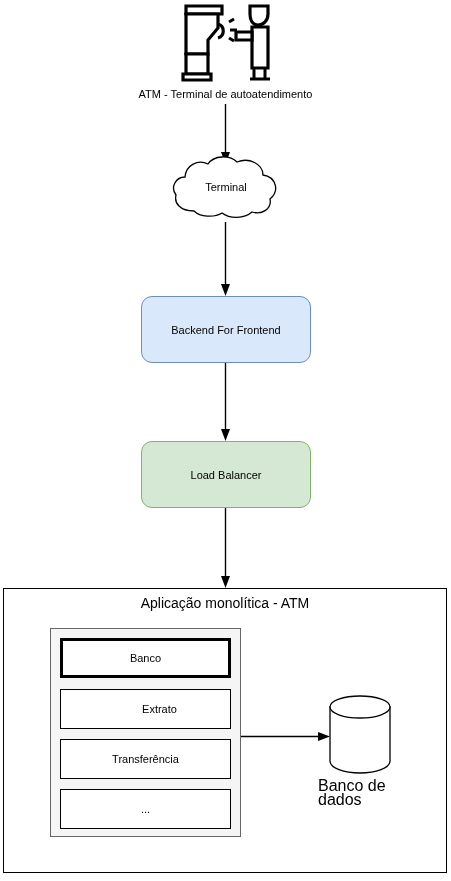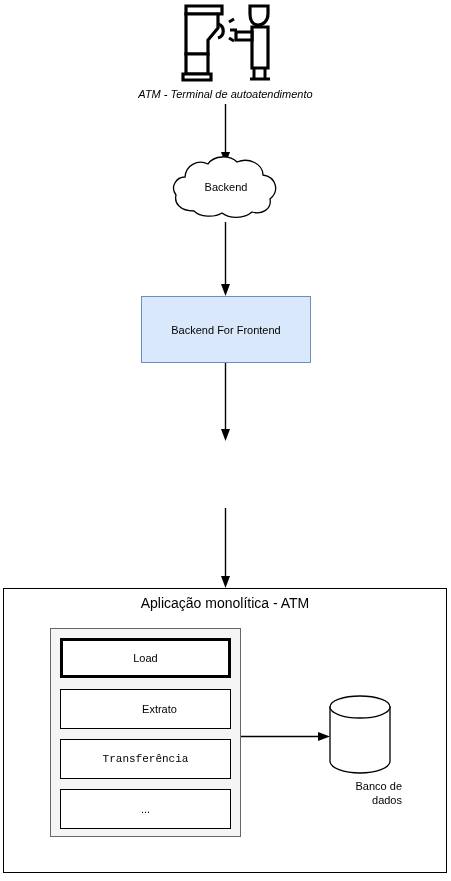--- a/index.html
+++ b/index.html
@@ -46,20 +46,21 @@
 
   
   .box {
     position: absolute;
     box-sizing: border-box;
     display: flex;
     align-items: center;
     justify-content: center;
     font-size: 11px;
     text-align: center;
+    border-radius: 11px;
   }
   .box-bff {
     left: 141px; top: 296px; width: 170px; height: 67px;
     background: #dae8fc;
     border: 1px solid #6c8ebf;
   }
   .box-lb {
     left: 141px; top: 441px; width: 170px; height: 67px;
     background: #d5e8d4;
     border: 1px solid #82b366;
@@ -106,30 +107,30 @@
     background: #ffffff;
     border: 1px solid #000000;
     display: flex;
     align-items: center;
     justify-content: center;
     font-size: 11px;
   }
   .svc.emphasis { border-width: 3px; }
   .svc-0 { top: 638px; }
   .svc-1 { top: 689px; padding-left: 28px; }
-  .svc-2 { top: 739px; font-family: Liberation Mono, monospace; }
+  .svc-2 { top: 739px; }
   .svc-3 { top: 789px; }
 
   
   .db { position: absolute; left: 328px; top: 694px; width: 64px; height: 80px; }
   .db-label {
     position: absolute;
     left: 318px; top: 779px; width: 84px;
-    text-align: right;
-    font-size: 11px;
+    text-align: left;
+    font-size: 16px;
     line-height: 14px;
   }
 
   
   .conn { position: absolute; overflow: visible; }
 </style>
 </head>
 <body>
 
 <div id="canvas">
@@ -158,70 +159,73 @@
 
         <path d="M56 30 H72 V38 H56 Z" fill="#ffffff"></path>
 
         <path d="M74 66 V77" stroke-width="3"></path>
         <path d="M85 66 V77" stroke-width="3"></path>
         <path d="M70 77 H90" stroke-width="3"></path>
       </g>
     </svg>
   </div>
 
-  <div class="label" style="left:0px; top:88px; width:451px;font-style:italic;">ATM - Terminal de autoatendimento</div>
+  <div class="label" style="left:0px; top:88px; width:451px;">ATM - Terminal de autoatendimento</div>
 
   <svg class="conn" style="left:0; top:0; width:451px; height:881px;">
     <line x1="225.5" y1="104" x2="225.5" y2="156" stroke="#000000" stroke-width="1.4"></line>
     <polygon points="225.5,164 221,152 230,152" fill="#000000"></polygon>
   </svg>
 
   <div class="cloud">
     <svg viewBox="0 0 112 66" width="112" height="66" xmlns="http://www.w3.org/2000/svg">
       <path d="M24 56
                C10 56 4 48 6 40
                C0 32 6 22 15 22
                C16 10 28 4 38 9
                C44 0 60 0 67 7
                C79 2 93 9 93 20
                C106 22 110 36 100 44
                C102 54 92 60 82 57
                C74 64 60 64 52 58
                C44 63 30 62 24 56 Z" fill="#ffffff" stroke="#000000" stroke-width="1.3"></path>
     </svg>
   </div>
-  <div class="cloud-label">Backend</div>
+  <div class="cloud-label">Terminal</div>
 
   <svg class="conn" style="left:0; top:0; width:451px; height:881px;">
     <line x1="225.5" y1="222" x2="225.5" y2="288" stroke="#000000" stroke-width="1.4"></line>
     <polygon points="225.5,296 221,284 230,284" fill="#000000"></polygon>
   </svg>
 
   <div class="box box-bff">
     <span>Backend For Frontend</span>
   </div>
 
   <svg class="conn" style="left:0; top:0; width:451px; height:881px;">
     <line x1="225.5" y1="363" x2="225.5" y2="433" stroke="#000000" stroke-width="1.4"></line>
     <polygon points="225.5,441 221,429 230,429" fill="#000000"></polygon>
   </svg>
 
+  <div class="box box-lb">
+    <span>Load Balancer</span>
+  </div>
 
   <svg class="conn" style="left:0; top:0; width:451px; height:881px;">
     <line x1="225.5" y1="508" x2="225.5" y2="580" stroke="#000000" stroke-width="1.4"></line>
     <polygon points="225.5,588 221,576 230,576" fill="#000000"></polygon>
   </svg>
 
   <div class="monolith"></div>
   <div class="monolith-title">Aplicação monolítica - ATM</div>
 
   <div class="webservice"></div>
 
   <div class="svc svc-0 emphasis">
-    <span>Load</span>
+    <span>Banco</span>
   </div>
   <div class="svc svc-1">
     <span>Extrato</span>
   </div>
   <div class="svc svc-2">
     <span>Transferência</span>
   </div>
   <div class="svc svc-3">
     <span>...</span>
   </div>

